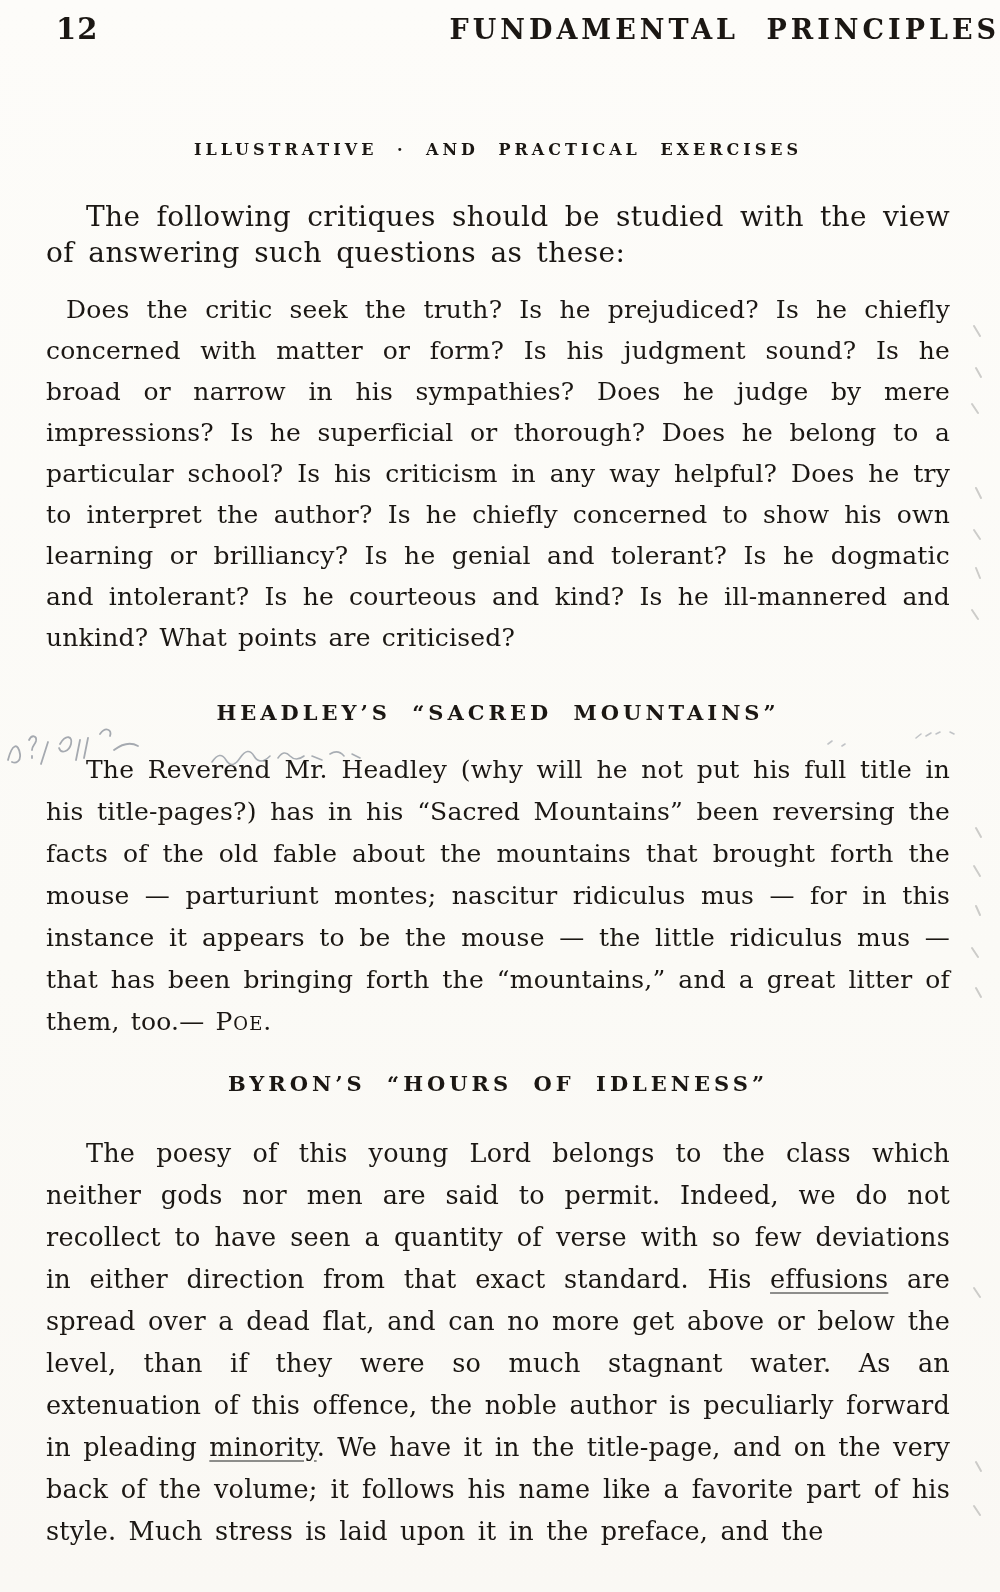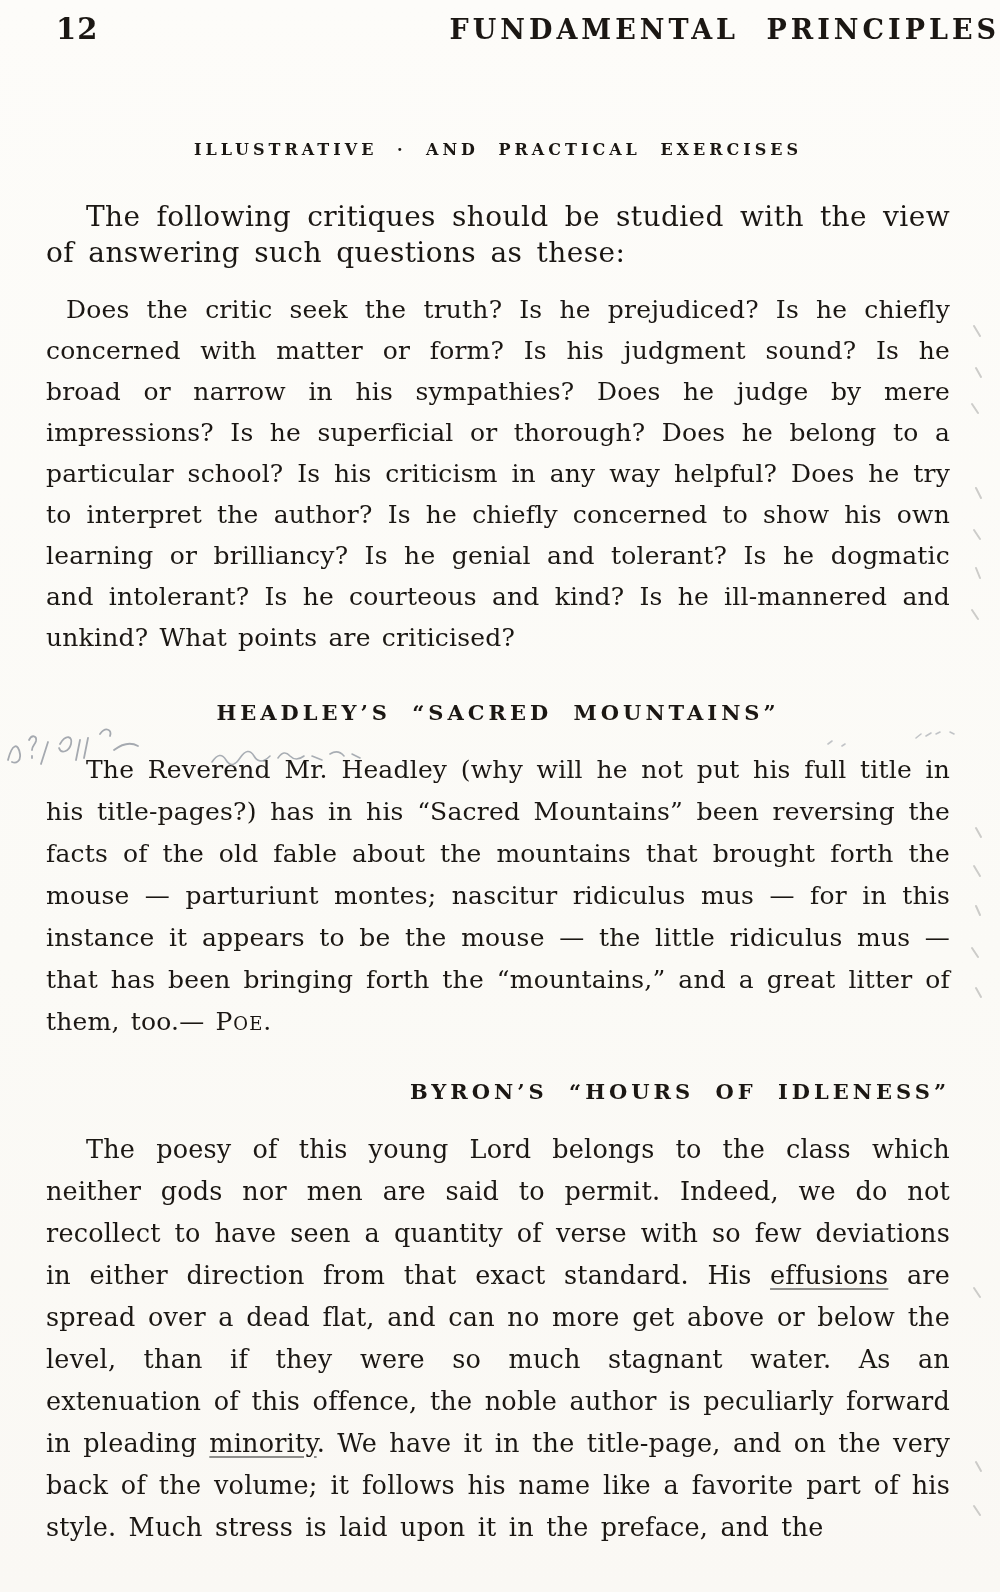--- a/index.html
+++ b/index.html
@@ -52,21 +52,21 @@
     font-size: 16px;
     letter-spacing: 4px;
     word-spacing: 10px;
   }
   h3.sub-heading {
     font-size: 21px;
     letter-spacing: 4px;
     word-spacing: 10px;
   }
   h3.headley-heading { margin-top: 42px; }
-  h3.byron-heading   { margin-top: 36px; text-align: right; }
+  h3.byron-heading   { margin-top: 28px; }
   p {
     margin: 0;
     text-align: justify;
   }
   .intro-paragraph {
     margin-top: 40px;
     font-size: 28px;
     line-height: 36px;
     text-indent: 40px;
     letter-spacing: 0.4px;
@@ -82,21 +82,21 @@
   }
   .headley-paragraph {
     margin-top: 24px;
     font-size: 25px;
     line-height: 42px;
     text-indent: 40px;
     letter-spacing: 0.2px;
     word-spacing: 3px;
   }
   .byron-paragraph {
-    margin-top: 24px;
+    margin-top: 36px;
     font-size: 25.5px;
     line-height: 42px;
     text-indent: 40px;
     letter-spacing: 0.2px;
     word-spacing: 4px;
   }
   .it { }
   .sc { font-variant: small-caps; letter-spacing: 1px; }
   .u {
     text-decoration: underline;

